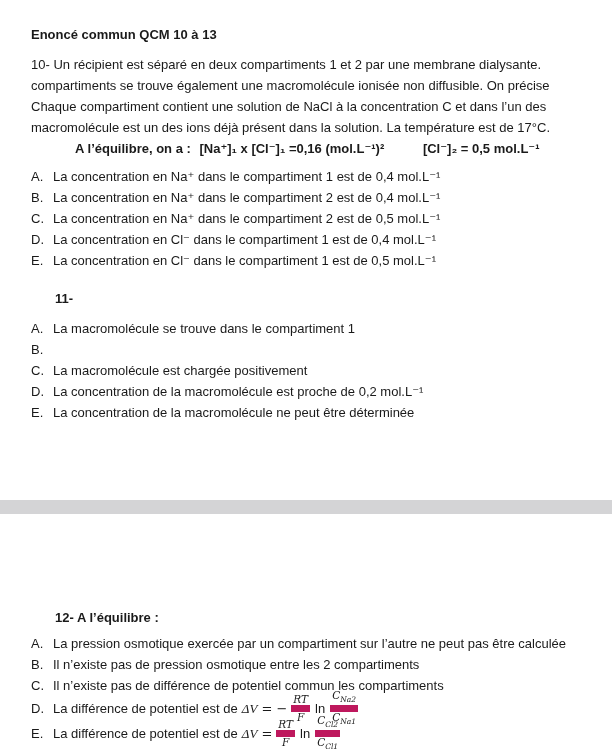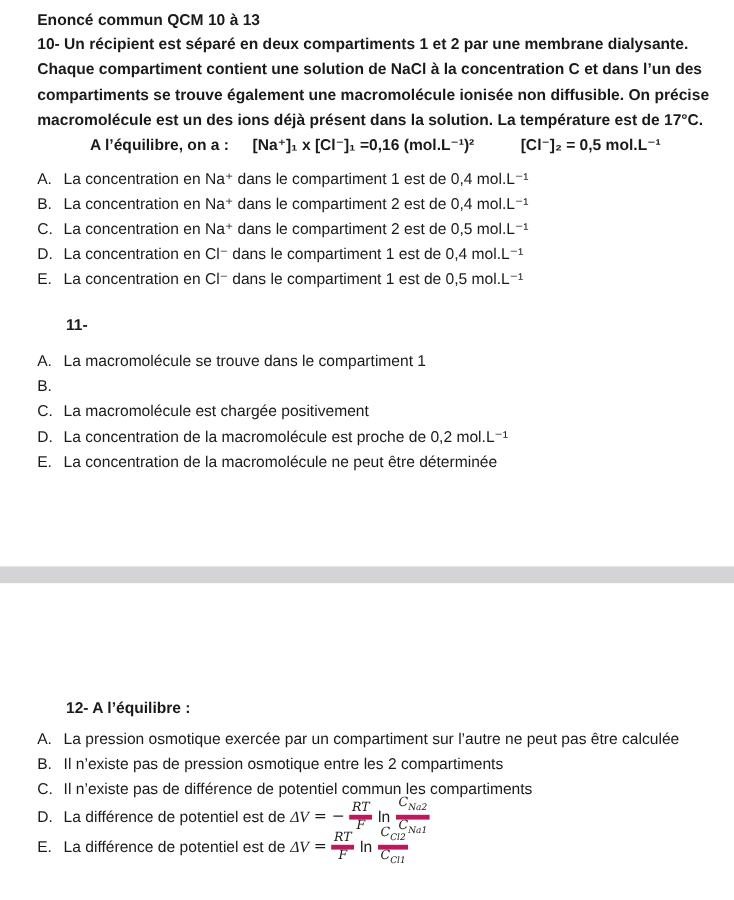--- a/index.html
+++ b/index.html
@@ -6,32 +6,32 @@
   html,body { background:#ffffff; }
   body {
     width:612px; height:750px;
     font-family:"Liberation Sans","DejaVu Sans",sans-serif;
     font-size:13px; color:#1a1a1a;
   }
   .page {
     position:relative; width:612px; height:750px;
     background:#ffffff; overflow:hidden;
   }
-  .content { padding:8px 31px 0 31px; }
+  .content { padding:26px 31px 0 31px; }
 
   .doc-title { font-weight:bold; line-height:18px; white-space:nowrap; }
 
-  .stem { font-weight:bold; }
+  .stem { font-weight:normal; margin-top:10px; }
   .stem-line { line-height:21px; white-space:nowrap; }
 
   .equation {
     font-weight:bold; line-height:21px; white-space:nowrap;
   }
   .eq-prefix { margin-left:44px; }
-  .eq-rel1 { margin-left:16px; }
+  .eq-rel1 { margin-left:5px; }
   .eq-rel2 { margin-left:35px;text-align:right; }
 
   .options { }
   .q10-options { margin-top:7px; }
   .q11-options { margin-top:9px; }
   .q12-options { margin-top:5px; }
 
   .opt { display:flex; line-height:21px; white-space:nowrap; }
   .opt .letter { width:22px; flex:none; }
 
@@ -48,35 +48,35 @@
   .opt-math { display:flex; align-items:center; height:25px; column-gap:4px; white-space:nowrap; }
   .opt-math .letter { width:18px; flex:none; }
   .mvar { font-family:Liberation Serif, serif; font-style:italic; }
   .mrel { font-family:"DejaVu Serif",serif; }
   .mop  { font-family:Liberation Sans, sans-serif; margin:0 1px; }
   .frac { display:inline-block; vertical-align:middle; text-align:center; }
   .frac .num, .frac .den {
     display:block; font-size:10.5px; line-height:11px;
     font-family:"DejaVu Serif",serif; font-style:italic;
   }
-  .frac .num { border-bottom:4px solid #be185d; padding:0 2px; }
+  .frac .num { border-bottom:7px solid #be185d; padding:0 2px; }
   .frac sub { font-size:7.5px; font-style:italic; }
 </style>
 </head>
 <body>
 
 <div class="page">
   <div class="content">
 
     <div class="doc-title">Enoncé commun QCM 10 à 13</div>
 
     <div class="stem">
       <div class="stem-line">10- Un récipient est séparé en deux compartiments 1 et 2 par une membrane dialysante.</div>
+      <div class="stem-line">compartiments se trouve également une macromolécule ionisée non diffusible. On précise</div>
       <div class="stem-line">Chaque compartiment contient une solution de NaCl à la concentration C et dans l’un des</div>
-      <div class="stem-line">compartiments se trouve également une macromolécule ionisée non diffusible. On précise</div>
       <div class="stem-line">macromolécule est un des ions déjà présent dans la solution. La température est de 17°C.</div>
     </div>
 
     <div class="equation">
       <span class="eq-prefix">A l’équilibre, on a :</span>
       <span class="eq-rel1">[Na⁺]₁ x [Cl⁻]₁ =0,16 (mol.L⁻¹)²</span>
       <span class="eq-rel2">[Cl⁻]₂ = 0,5 mol.L⁻¹</span>
     </div>
 
     <div class="options q10-options">

